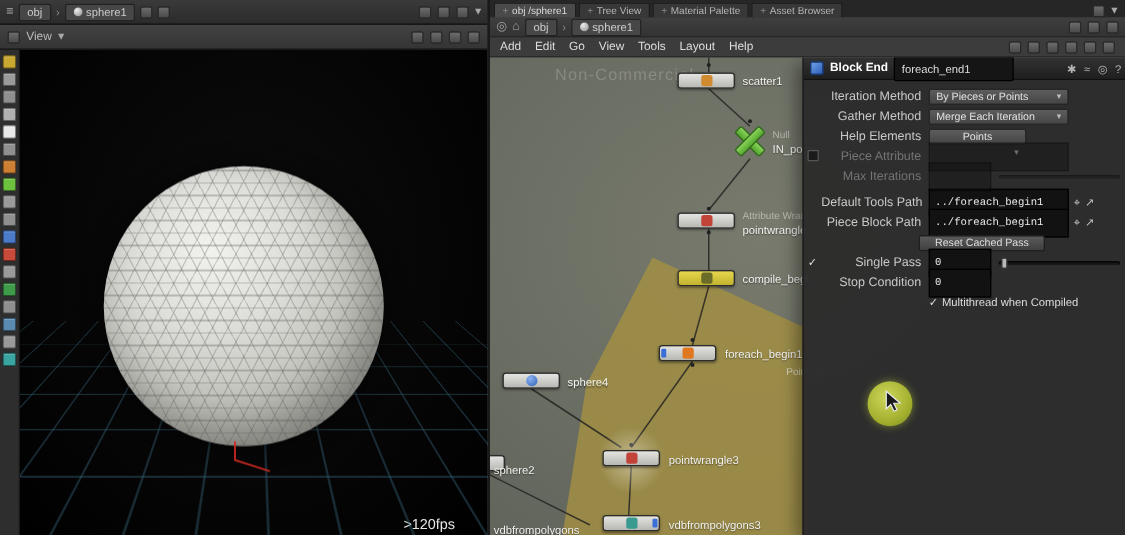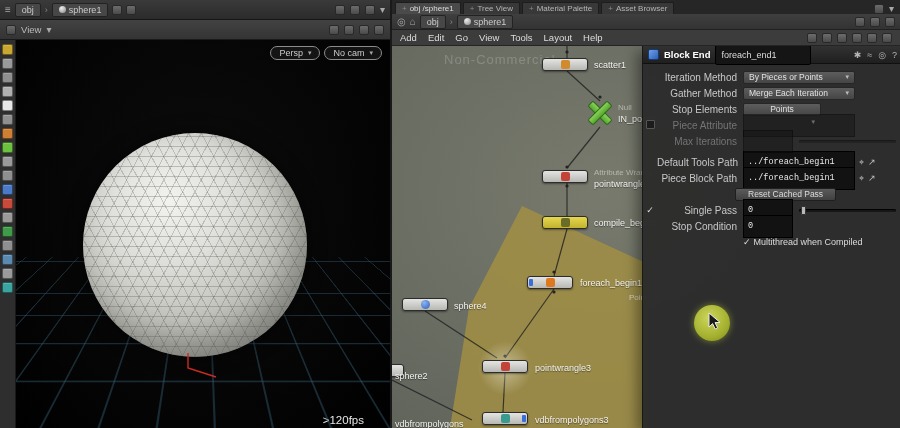--- a/index.html
+++ b/index.html
@@ -200,30 +200,20 @@
       <span class="tbi" style="background:#9a9a9a"></span>
       <span class="tbi" style="background:#3aa5a0"></span>
     </div>
 
     <div class="viewport">
       <div class="gridfloor"></div>
       <div class="sphere3d"></div>
       <svg class="red-axis" width="60" height="34">
         <path d="M18,1 L18,16 L46,25" stroke="#cc2a22" stroke-width="1.4" fill="none"></path>
       </svg>
-      <div class="vp-pills">
-        <span class="pill">
-          <span>Persp</span>
-          <span class="mini">▾</span>
-        </span>
-        <span class="pill">
-          <span>No cam</span>
-          <span class="mini">▾</span>
-        </span>
-      </div>
       <div class="fps">&gt;120fps</div>
     </div>
   </div>
 
   <div class="rpane">
 
     <div class="r-tabbar">
       <span class="rtab active">
         <span class="mini">+</span>
         <span>obj /sphere1</span>
@@ -391,21 +381,21 @@
             <span class="lead"></span>
             <span class="plabel">Gather Method</span>
             <div class="pdrop pctl">
               <span>Merge Each Iteration</span>
               <span class="arr">▾</span>
             </div>
           </div>
 
           <div class="prow">
             <span class="lead"></span>
-            <span class="plabel">Stop Elements</span>
+            <span class="plabel">Help Elements</span>
             <div class="pdrop narrow pctl">
               <span>Points</span>
               <span class="arr">▾</span>
             </div>
           </div>
 
           <div class="prow dim">
             <span class="lead"><span class="cb"></span></span>
             <span class="plabel">Piece Attribute</span>
             <div class="pfield path-field pctl"></div>

